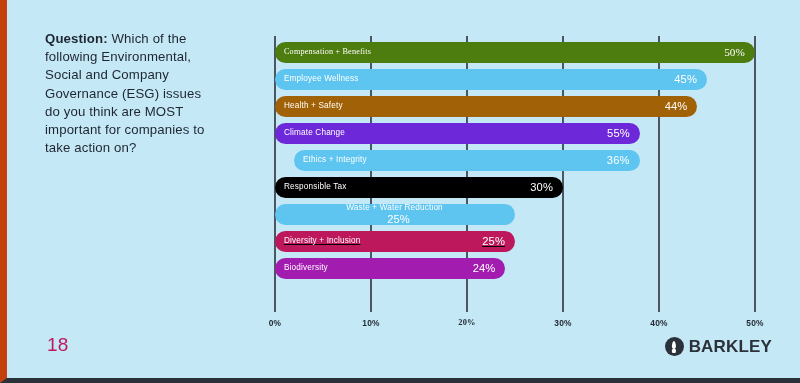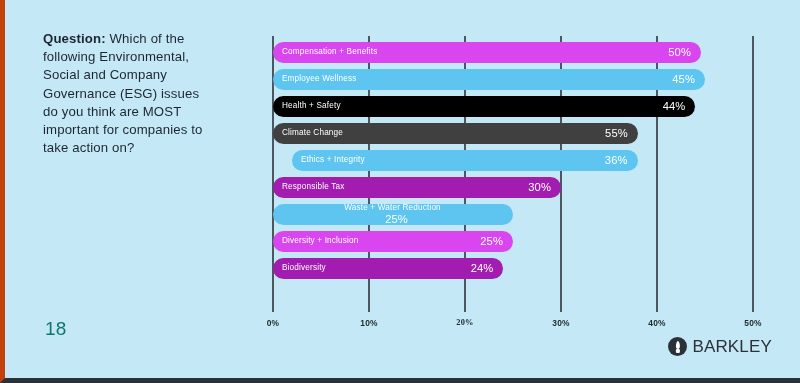--- a/index.html
+++ b/index.html
@@ -13,21 +13,21 @@
     background: #c5e8f7;
     font-family: "Liberation Sans", sans-serif;
   }
 
   .slide {
     position: relative;
     width: 800px;
     height: 383px;
     background: #c5e8f7;
     box-sizing: border-box;
-    border-left: 5px solid #c2410c;
+    border-left: 7px solid #c2410c;
     border-bottom: 5px solid #2b3138;
     overflow: hidden;
   }
 
   
   .question-block {
     position: absolute;
     left: 38px;
     top: 30px;
     width: 172px;
@@ -130,22 +130,22 @@
     font-size: 8.4px;
     font-weight: bold;
     letter-spacing: 0.02em;
     white-space: nowrap;
   }
 
   
   .page-number {
     position: absolute;
     left: 40px;
-    bottom: 38px;
-    color: #0f766e;
+    bottom: 22px;
+    color: #be185d;
     font-size: 19px;
     letter-spacing: 0.01em;
   }
   .brand {
     position: absolute;
     right: 28px;
     bottom: 22px;
     display: flex;
     align-items: center;
     gap: 5px;
@@ -176,21 +176,21 @@
     bottom: 3.2px;
     transform: translateX(-50%);
     width: 4.2px;
     height: 3.4px;
     background: #ffffff;
     border-radius: 1.2px;
   }
   .brand-name {
     color: #2b3138;
     font-size: 17px;
-    font-weight: normal;
+    font-weight: bold;
     letter-spacing: 0.01em;
     line-height: 1;
   }
 </style>
 </head>
 <body>
 
 <div class="slide">
 
   <div class="question-block">
@@ -202,63 +202,63 @@
       <div class="gridlines" id="gridlines">
           <div class="gridline" style="left: -1px;"></div>
           <div class="gridline" style="left: 95px;"></div>
           <div class="gridline" style="left: 191px;"></div>
           <div class="gridline" style="left: 287px;"></div>
           <div class="gridline" style="left: 383px;"></div>
           <div class="gridline" style="left: 479px;"></div>
         </div>
       <div class="bars" id="bars">
           <div class="bar-row">
-            <div class="bar" style="width: 428px; background: #d946ef;">
+            <div class="bar" style="width: 480px; background: #4d7c0f; font-family: Liberation Serif, serif;">
               <span class="bar-label">Compensation + Benefits</span>
               <span class="bar-value">50%</span>
             </div>
           </div>
           <div class="bar-row">
             <div class="bar" style="width: 432px; background: rgb(94, 197, 241);">
               <span class="bar-label">Employee Wellness</span>
               <span class="bar-value">45%</span>
             </div>
           </div>
           <div class="bar-row">
-            <div class="bar" style="width: 422.4px; background: #000000;">
+            <div class="bar" style="width: 422.4px; background: #a16207;">
               <span class="bar-label">Health + Safety</span>
               <span class="bar-value">44%</span>
             </div>
           </div>
           <div class="bar-row">
-            <div class="bar" style="width: 364.8px; background: #404040;">
+            <div class="bar" style="width: 364.8px; background: #6d28d9;">
               <span class="bar-label">Climate Change</span>
               <span class="bar-value">55%</span>
             </div>
           </div>
           <div class="bar-row">
             <div class="bar" style="width: 345.6px; background: rgb(94, 197, 241); margin-left: 19px;">
               <span class="bar-label">Ethics + Integrity</span>
               <span class="bar-value">36%</span>
             </div>
           </div>
           <div class="bar-row">
-            <div class="bar" style="width: 288px; background: #a21caf; gap: 48px;">
+            <div class="bar" style="width: 288px; background: #000000; gap: 48px;">
               <span class="bar-label">Responsible Tax</span>
               <span class="bar-value">30%</span>
             </div>
           </div>
           <div class="bar-row">
             <div class="bar" style="width: 240px; background: rgb(94, 197, 241); flex-direction: column;">
               <span class="bar-label">Waste + Water Reduction</span>
               <span class="bar-value">25%</span>
             </div>
           </div>
           <div class="bar-row">
-            <div class="bar" style="width: 240px; background: #d946ef;">
+            <div class="bar" style="width: 240px; background: #be185d; text-decoration: underline;">
               <span class="bar-label">Diversity + Inclusion</span>
               <span class="bar-value">25%</span>
             </div>
           </div>
           <div class="bar-row">
             <div class="bar" style="width: 230.4px; background: #a21caf;">
               <span class="bar-label">Biodiversity</span>
               <span class="bar-value">24%</span>
             </div>
           </div>

